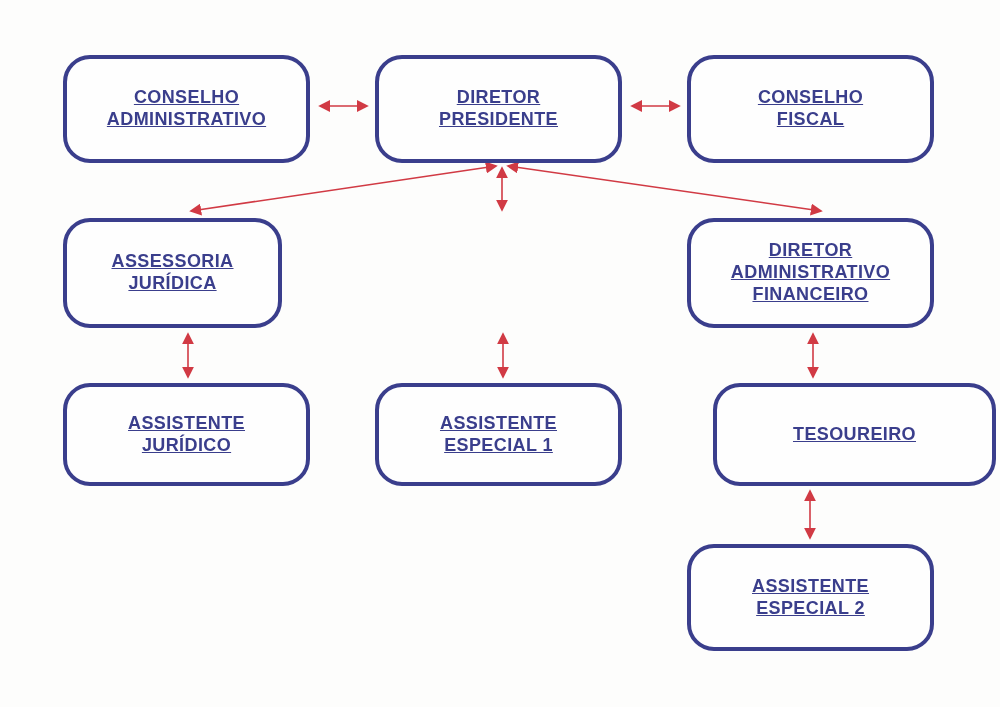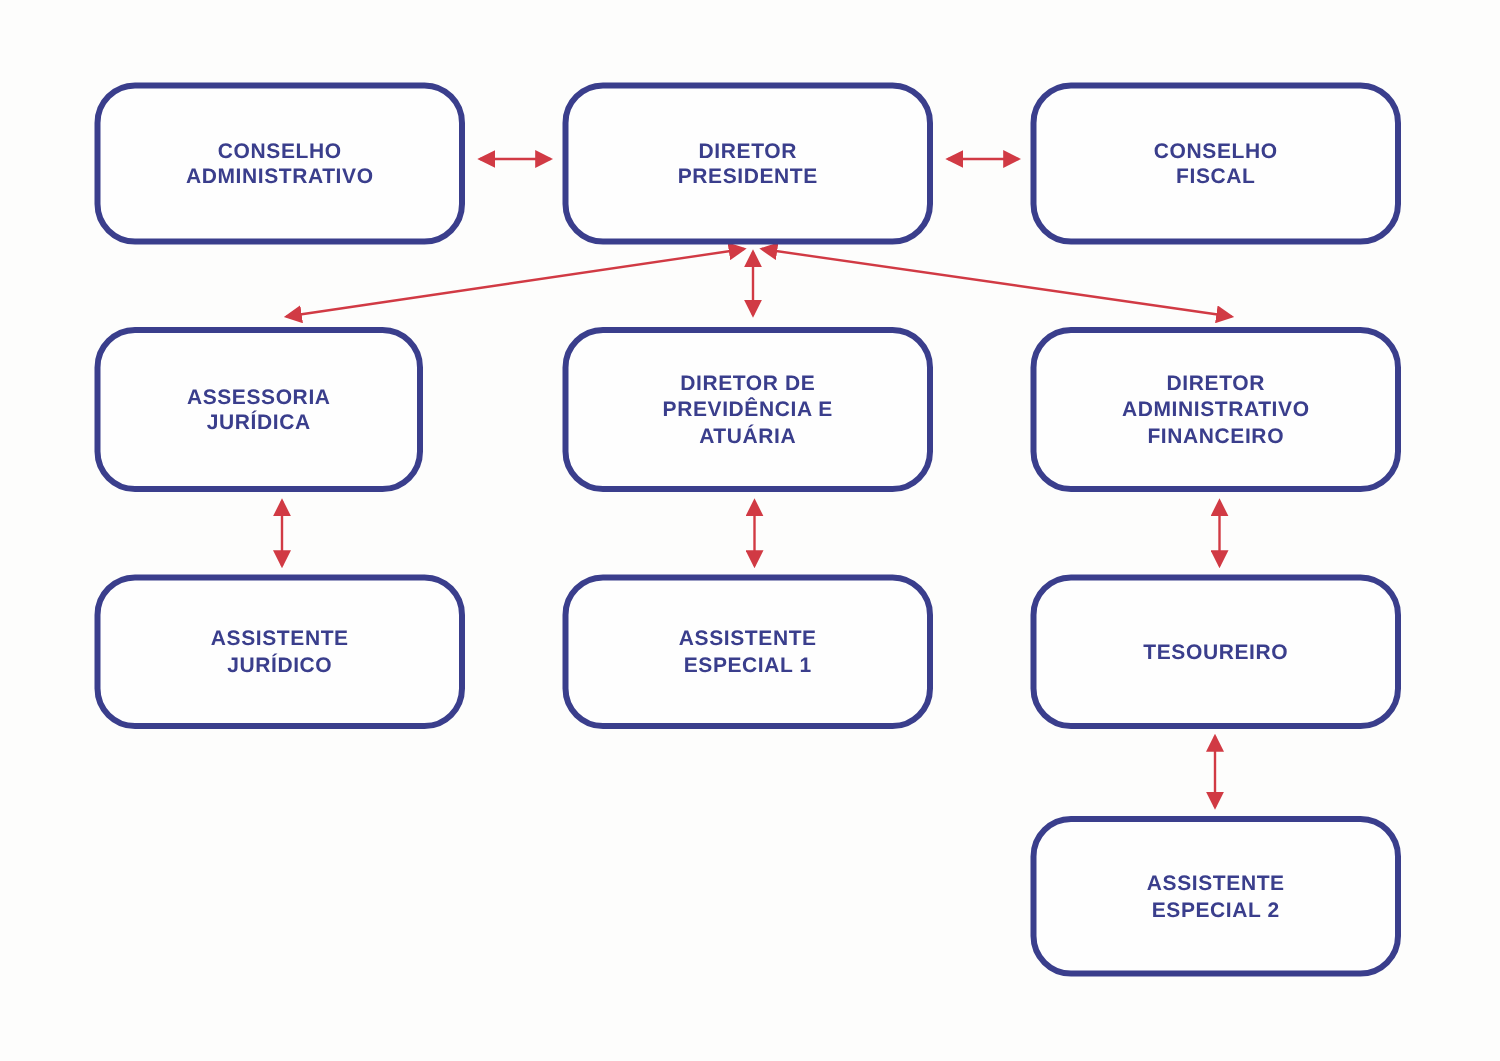--- a/index.html
+++ b/index.html
@@ -34,25 +34,26 @@
     border-radius: 27px;
     display: flex;
     align-items: center;
     justify-content: center;
     text-align: center;
     padding: 10px 16px;
   }
   .node-label {
     color: var(--ink, #3a3e8c);
     font-weight: bold;
-    font-size: 14px;
+    font-size: 18px;
     line-height: 1.22;
     letter-spacing: 0.4px;
     text-transform: uppercase;
     white-space: pre-line;
+    text-decoration: underline;
   }
 </style>
 </head>
 <body>
 
 <div class="canvas">
 
   <svg id="edges" viewBox="0 0 1000 707" xmlns="http://www.w3.org/2000/svg">
     <defs>
       <marker id="ah" viewBox="0 0 10 10" refX="8.5" refY="5" markerWidth="7.5" markerHeight="7.5" orient="auto-start-reverse">
@@ -83,43 +84,38 @@
   <div class="node" style="left:687px; top:55px;  width:247px; height:108px">
     <span class="node-label">CONSELHO
 FISCAL</span>
   </div>
 
   <div class="node" style="left:63px;  top:218px; width:219px; height:110px">
     <span class="node-label">ASSESSORIA
 JURÍDICA</span>
   </div>
 
-  <div class="node" style="left:375px; top:218px; width:247px; height:110px">
-    <span class="node-label">DIRETOR DE
-PREVIDÊNCIA E
-ATUÁRIA</span>
-  </div>
 
   <div class="node" style="left:687px; top:218px; width:247px; height:110px">
     <span class="node-label">DIRETOR
 ADMINISTRATIVO
 FINANCEIRO</span>
   </div>
 
   <div class="node" style="left:63px;  top:383px; width:247px; height:103px">
     <span class="node-label">ASSISTENTE
 JURÍDICO</span>
   </div>
 
   <div class="node" style="left:375px; top:383px; width:247px; height:103px">
     <span class="node-label">ASSISTENTE
 ESPECIAL 1</span>
   </div>
 
-  <div class="node" style="left:687px; top:383px; width:247px; height:103px">
+  <div class="node" style="left:713px; top:383px; width:283px; height:103px">
     <span class="node-label">TESOUREIRO</span>
   </div>
 
   <div class="node" style="left:687px; top:544px; width:247px; height:107px">
     <span class="node-label">ASSISTENTE
 ESPECIAL 2</span>
   </div>
 
 </div>
 

